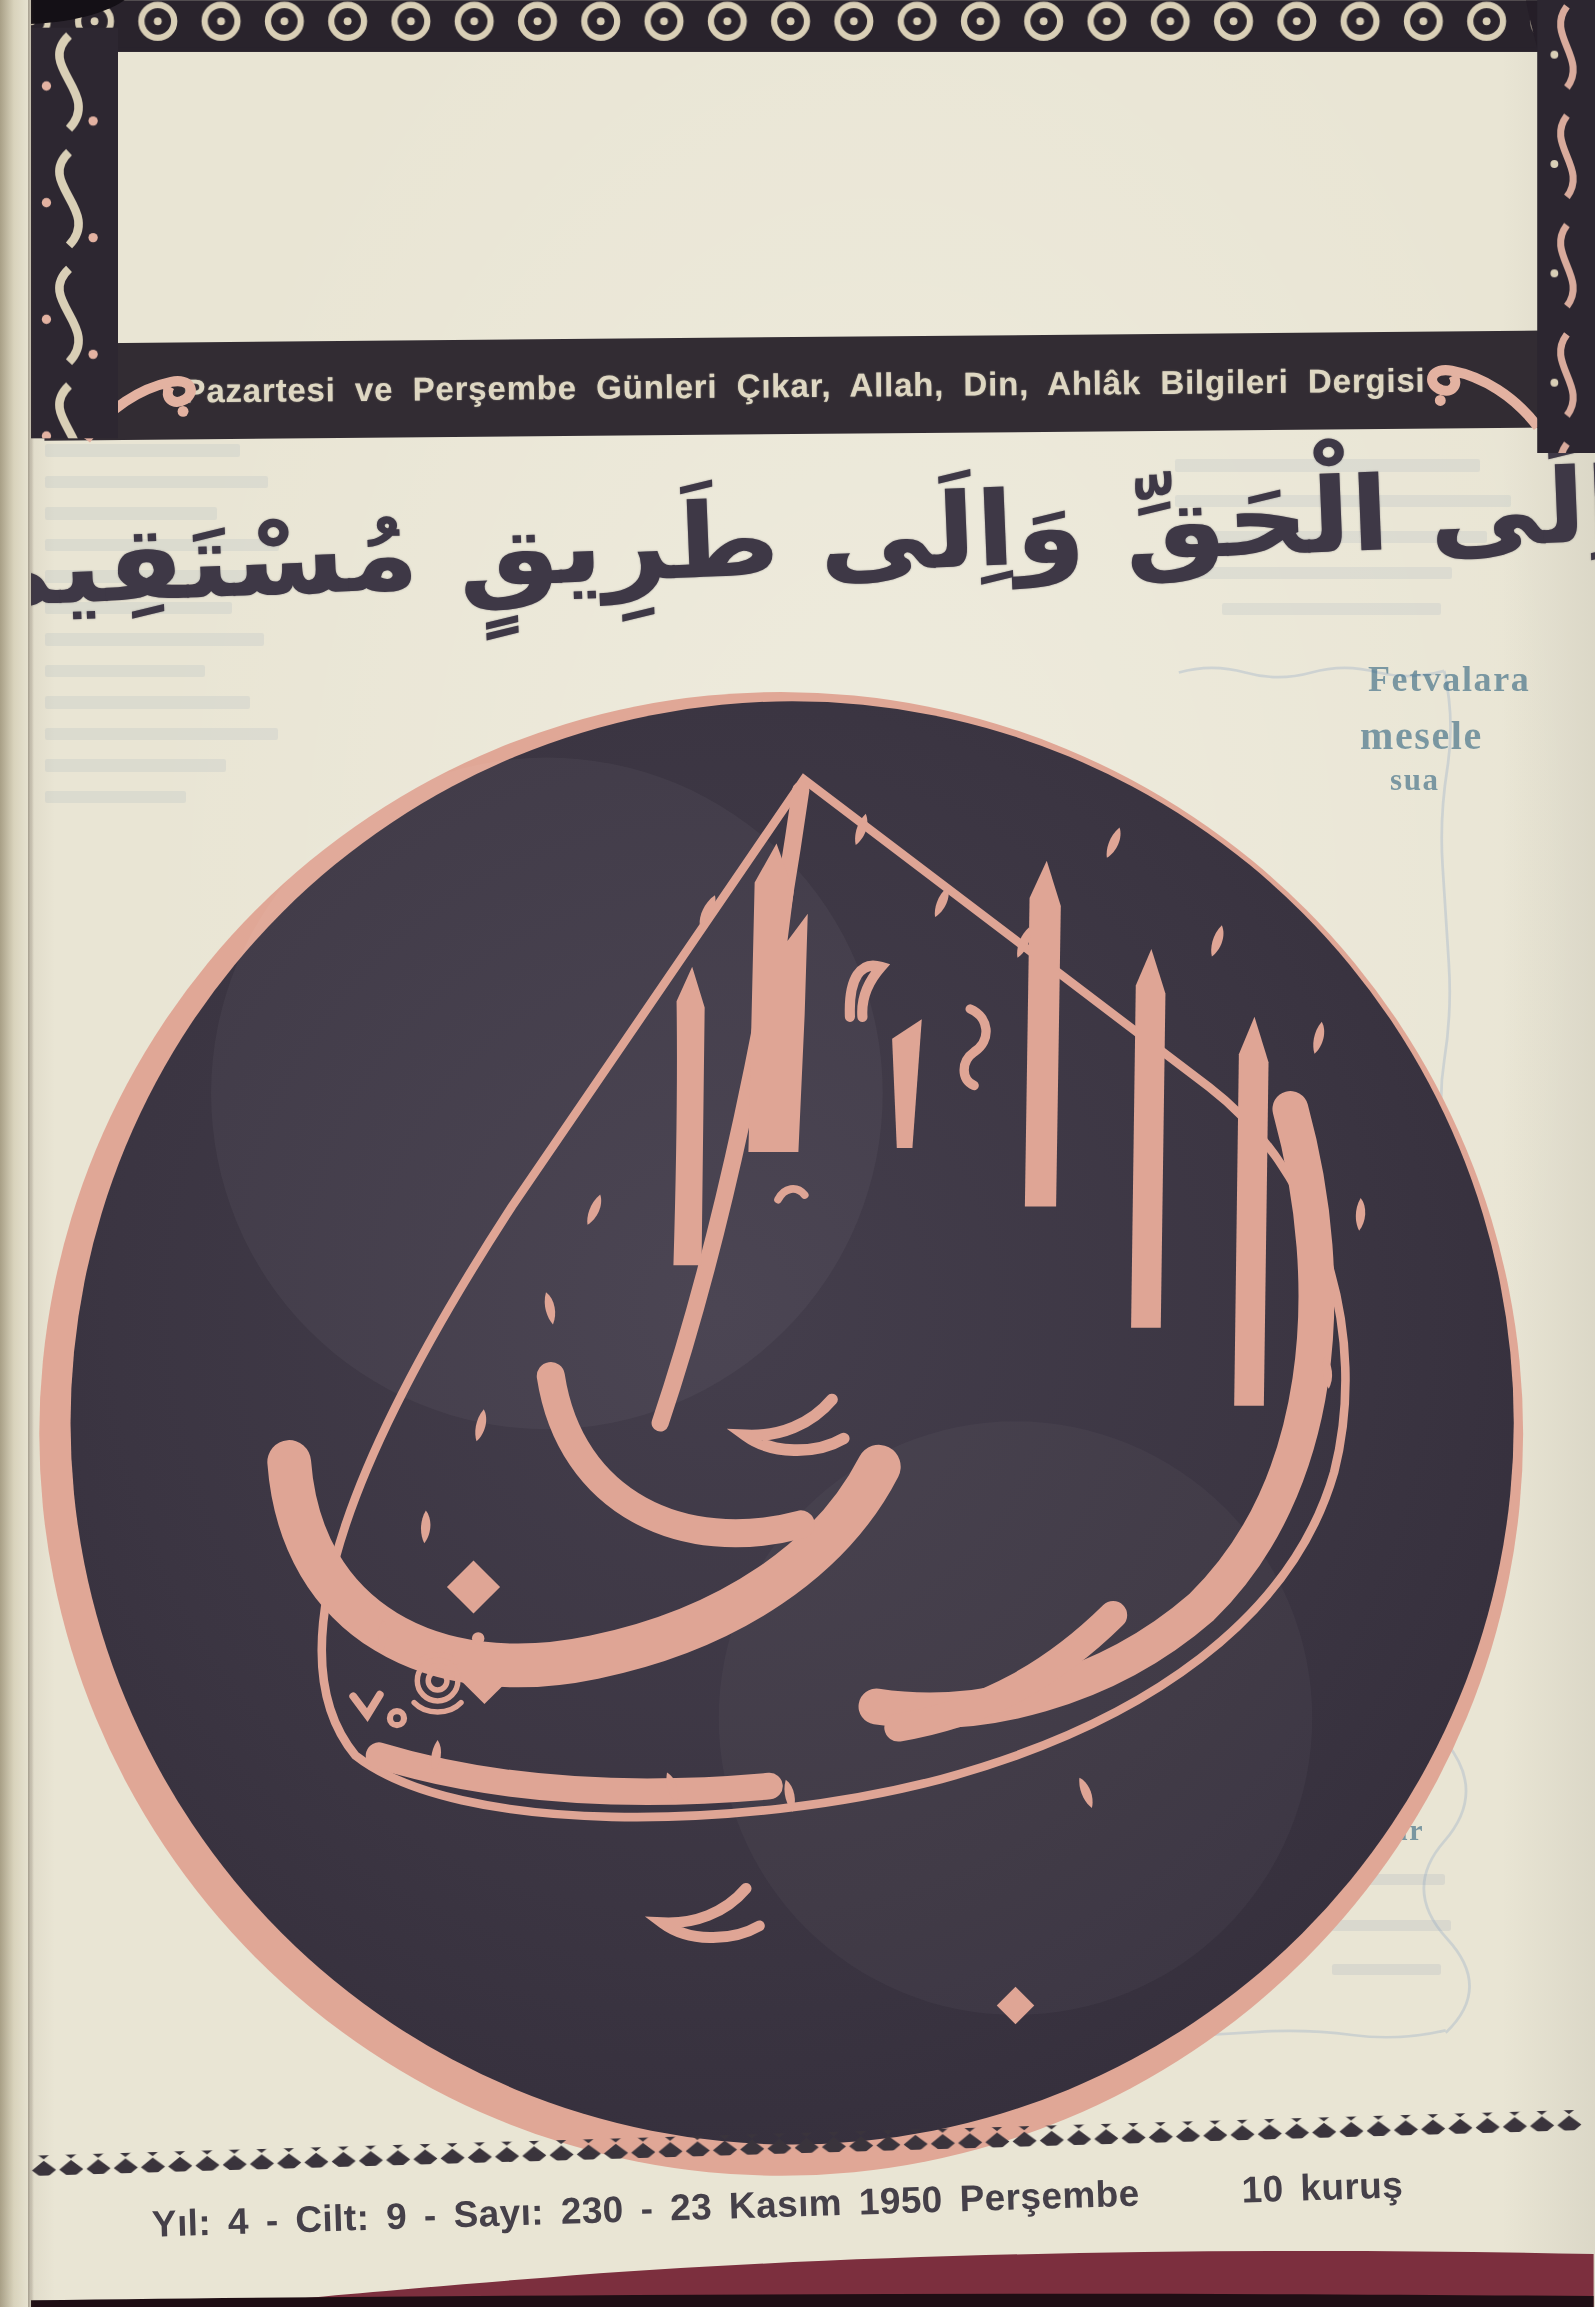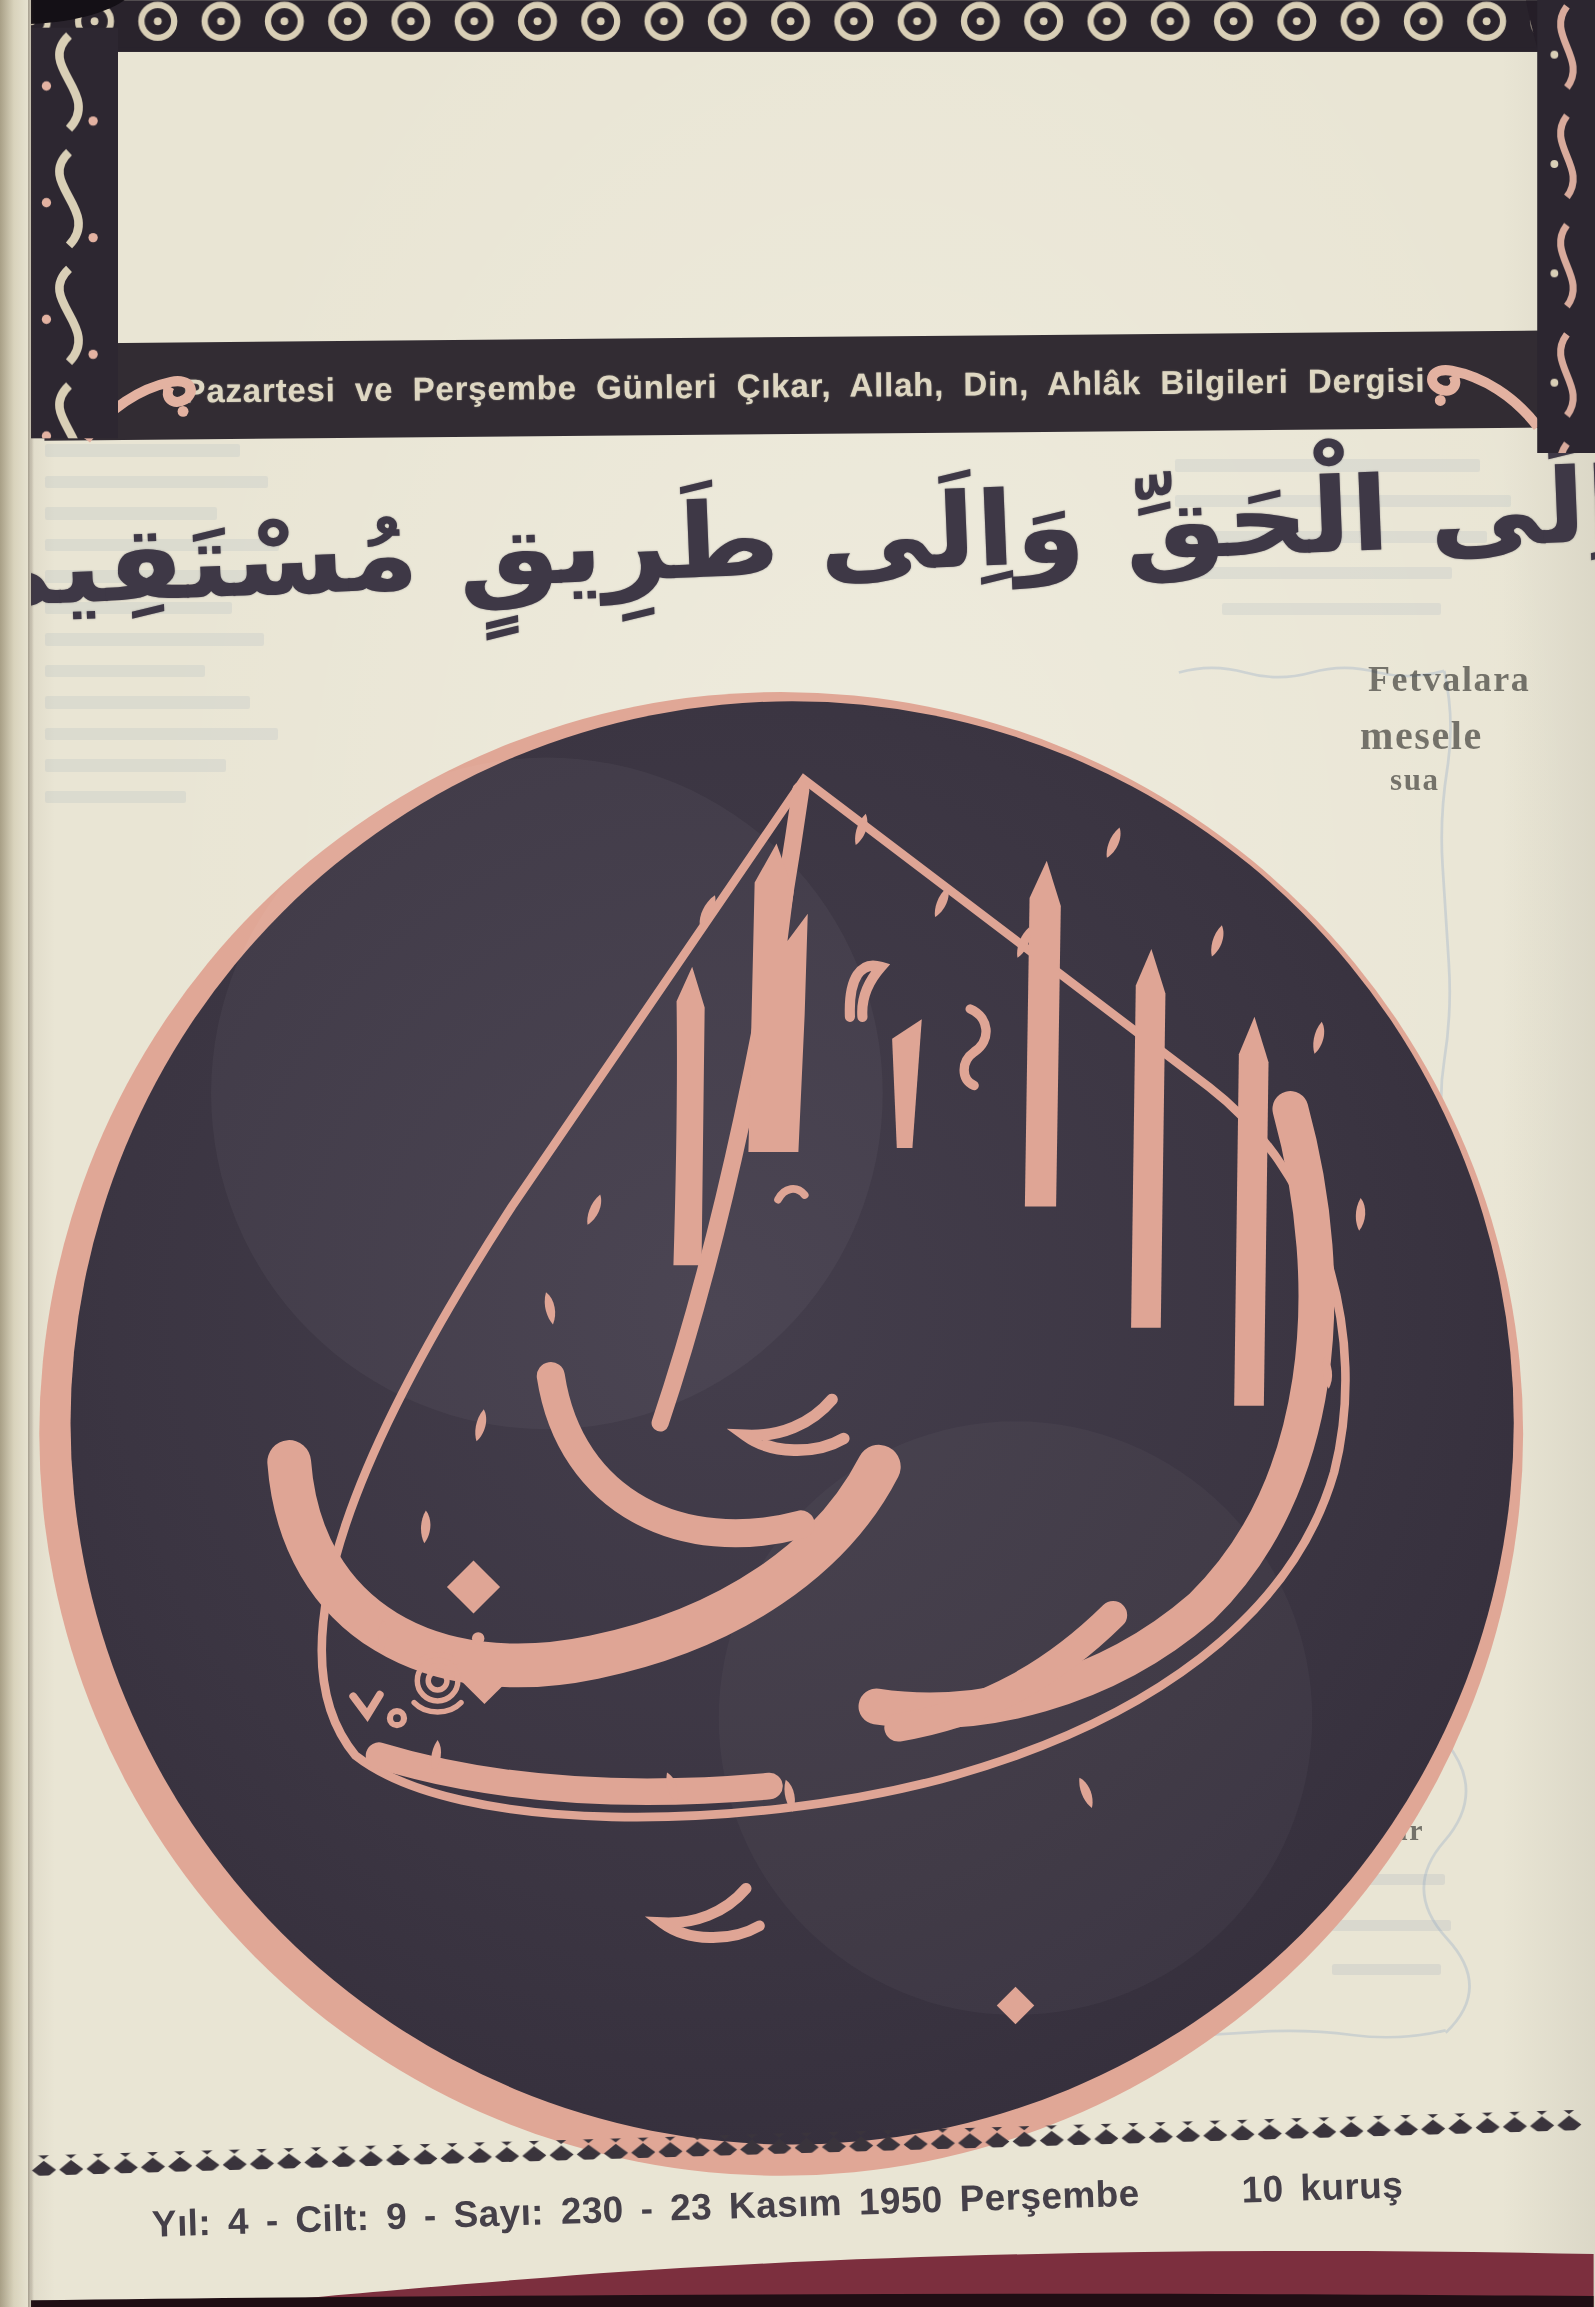--- a/index.html
+++ b/index.html
@@ -56,21 +56,21 @@
     font-size:103px;line-height:234px;color:#3e3846;
     transform:rotate(-2.3deg) scaleX(1.1);transform-origin:50% 50%;
     text-shadow:0 0 1.6px rgba(62,56,70,.55);
     white-space:nowrap;
   }
   
   .gbar{background:#8fa0b5;opacity:.15;border-radius:2.3px;height:12.5px;margin-bottom:19px;}
   .ghost-col-left{position:absolute;left:45px;top:444px;width:242px;}
   .ghost-col-right{position:absolute;left:1175px;top:459px;width:406px;}
   .ghost-col-right .gbar{margin-bottom:23.4px;}
-  .ghost-word{position:absolute;color:#000000;font-weight:bold;opacity:.5;
+  .ghost-word{position:absolute;color:#0c4a6e;font-weight:bold;opacity:.5;
     font-family:"Liberation Serif",serif;letter-spacing:1.6px;}
   .ghost-box-svg{position:absolute;left:1093px;top:633px;width:437px;height:1468px;}
   .ghost-lower-bars .gbar{position:absolute;width:117px;height:11px;opacity:.18;}
   
   .medallion{position:absolute;left:0;top:0;width:1596px;height:2307px;}
   
   .divider{position:absolute;left:0;top:2077px;width:1596px;height:109px;}
   
   .footer{position:absolute;left:94px;top:2184px;width:1367px;
     transform:rotate(-1.8deg);display:flex;justify-content:center;gap:102px;

